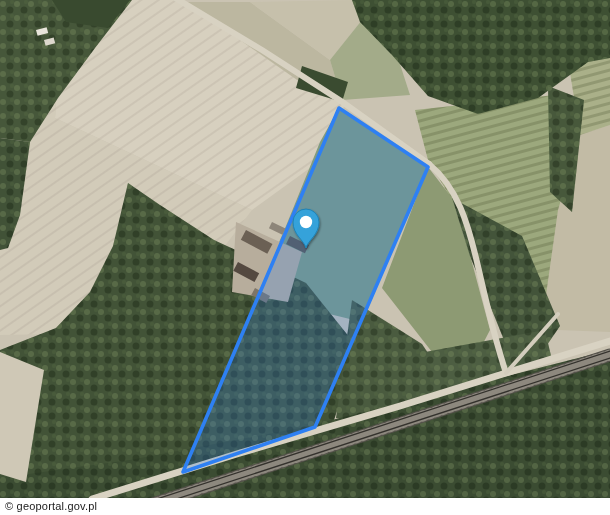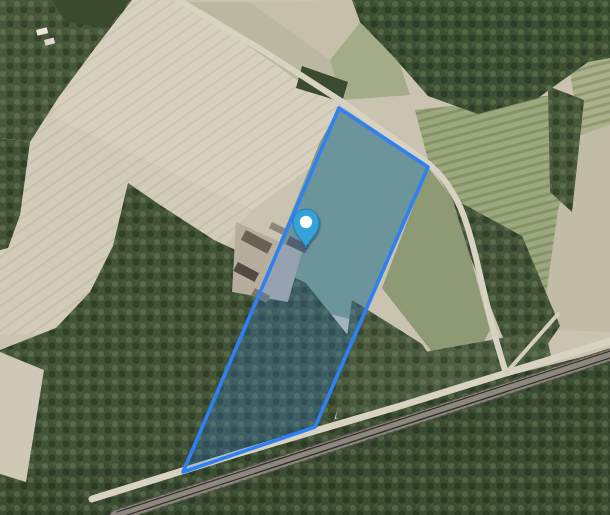--- a/index.html
+++ b/index.html
@@ -94,13 +94,16 @@
       </g>
 
     <polygon id="parcel" stroke-linejoin="round" points="339,108 428,167 315,427 183,472" fill="rgba(46,128,243,0.24)" stroke="#2e80f3" stroke-width="3.6"></polygon>
 
     <g id="marker" filter="url(#pinshadow)" transform="translate(306,248)">
       <path id="pin-body" d="M0,0 C-2,-8 -13,-13 -13,-26 A13,13 0 1 1 13,-26 C13,-13 2,-8 0,0 Z" stroke-width="1" fill="#34a2da" stroke="#1f82b4"></path>
       <circle id="pin-hole" cx="0" cy="-26" r="6.2" fill="#ffffff"></circle>
     </g>
   </svg>
 
+  <div class="attribution">
+    <span>© geoportal.gov.pl</span>
+  </div>
 </div>
 
 </body></html>

